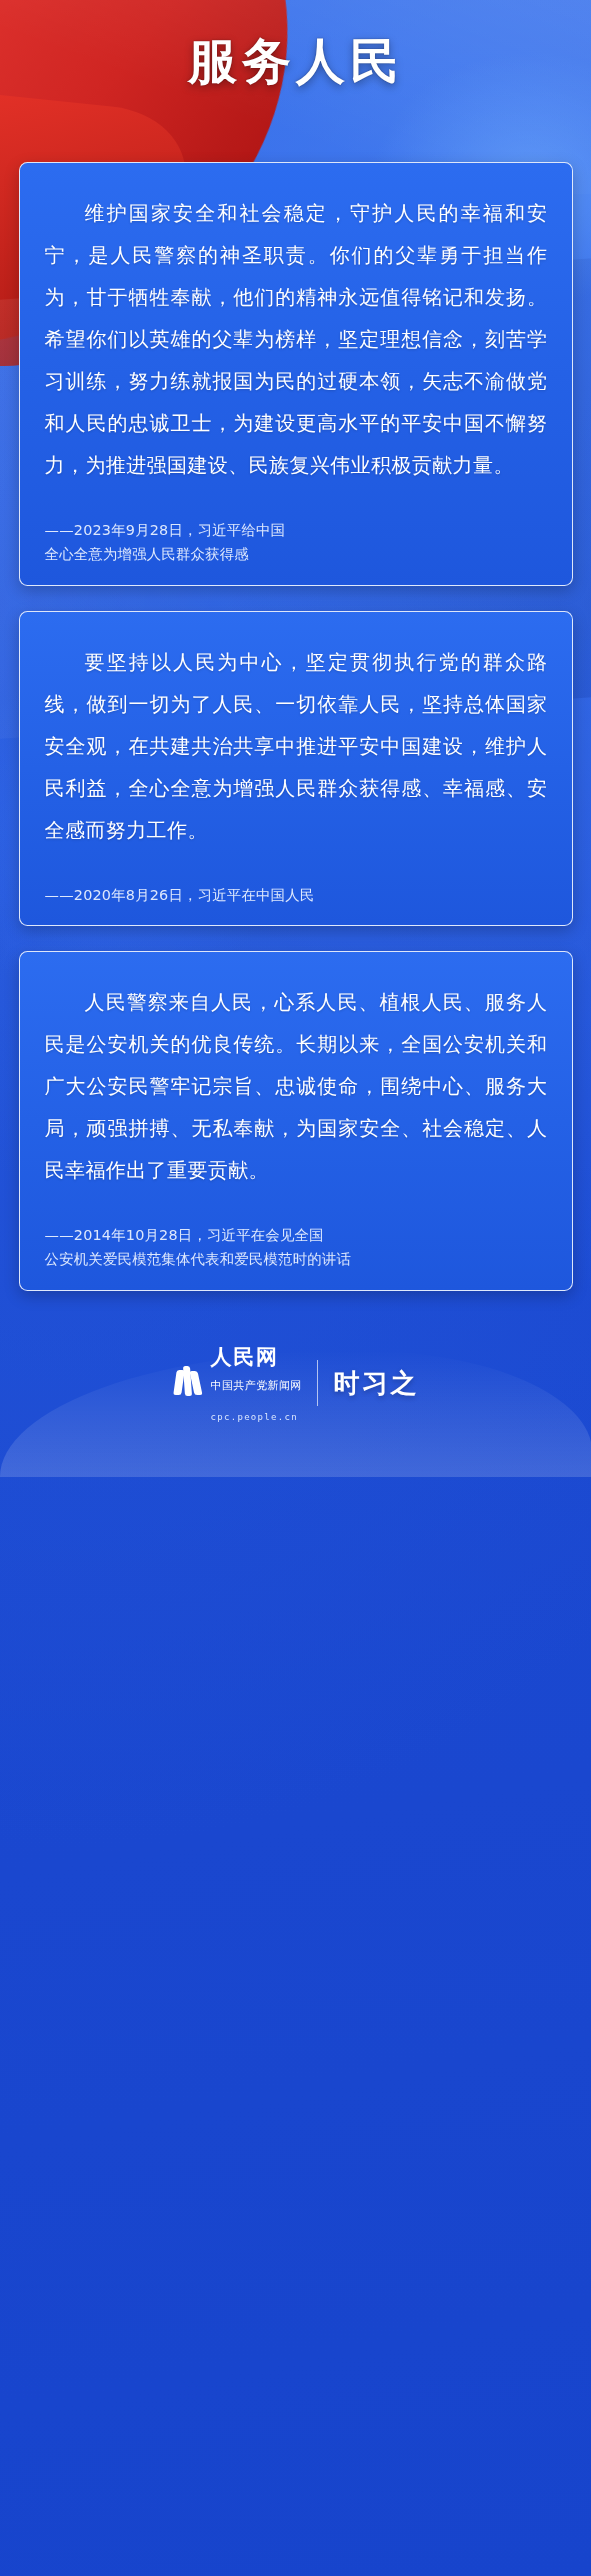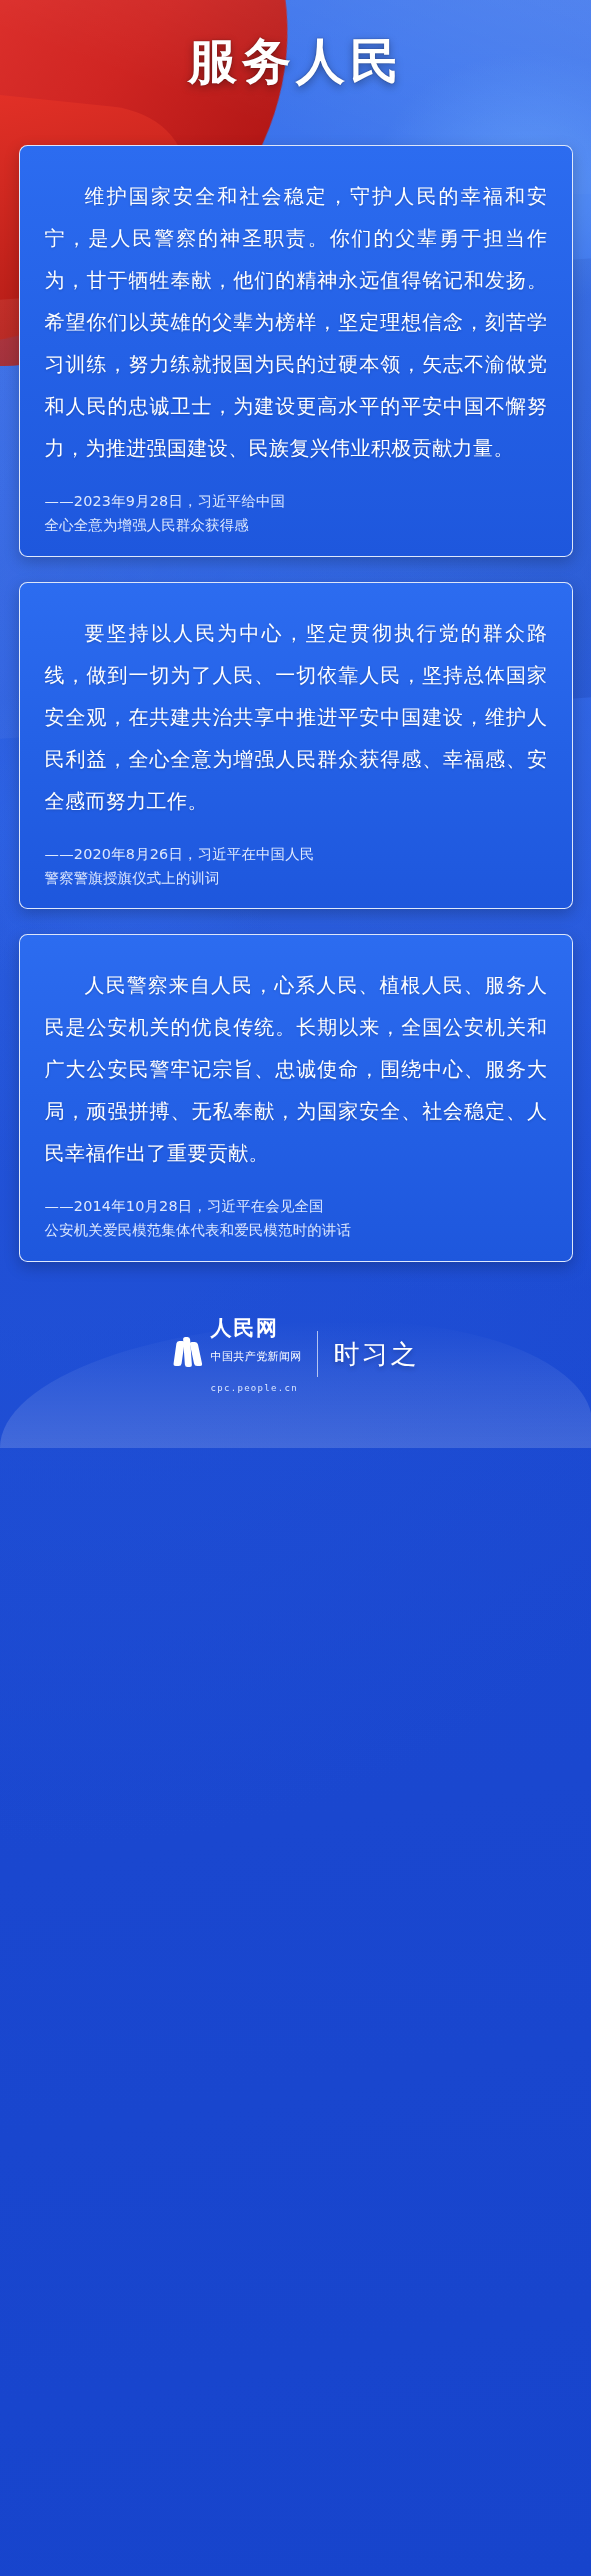--- a/index.html
+++ b/index.html
@@ -79,21 +79,21 @@
     width: 592px;
     height: 439px;
     background: linear-gradient(110deg, rgba(255,255,255,0.07) 0%, rgba(255,255,255,0) 45%, rgba(10,40,140,0.18) 100%);
     transform: skewY(-4deg);
     pointer-events: none;
   }
 
   
   .header {
     position: relative;
-    height: 145px;
+    height: 162px;
   }
   .title {
     position: absolute;
     left: 0;
     right: 0;
     top: 29px;
     text-align: center;
     font-family: "DejaVu Serif", serif;
     font-weight: bold;
     font-size: 49px;
@@ -121,21 +121,21 @@
     font-family: "DejaVu Sans", sans-serif;
     font-size: 20px;
     line-height: 42px;
     letter-spacing: 0.4px;
     text-align: justify;
     text-indent: 2em;
     margin: 0;
     text-shadow: 0 0.8px 2.5px rgba(0,0,0,0.18);
   }
   .source {
-    margin-top: 20px;
+    margin-top: 32px;
     color: #e8f0ff;
     font-family: "DejaVu Sans", sans-serif;
     font-size: 14.4px;
     line-height: 24px;
     text-align: justify;
     letter-spacing: 0.2px;
     opacity: 0.95;
   }
   .source-line {
     display: block;
@@ -224,21 +224,21 @@
     margin-top: 20px;
   }
   .divider-v {
     width: 1.7px;
     height: 46px;
     background: rgba(255,255,255,0.65);
   }
   .column-badge {
     color: #ffffff;
     font-family: "DejaVu Serif", serif;
-    font-weight: normal;
+    font-weight: bold;
     font-size: 26px;
     letter-spacing: 2.5px;
     text-shadow: 0 1.7px 5px rgba(0,0,0,0.25);
   }
 </style>
 </head>
 <body>
 
 <div class="poster">
   <div class="ribbon-red"></div>
@@ -259,21 +259,20 @@
       <div class="source">
         <span class="source-line">——2023年9月28日，习近平给中国</span>
         <span class="source-line">全心全意为增强人民群众获得感</span>
       </div>
     </div>
 
     <div class="card">
       <p class="quote">要坚持以人民为中心，坚定贯彻执行党的群众路线，做到一切为了人民、一切依靠人民，坚持总体国家安全观，在共建共治共享中推进平安中国建设，维护人民利益，全心全意为增强人民群众获得感、幸福感、安全感而努力工作。</p>
       <div class="source">
         <span class="source-line">——2020年8月26日，习近平在中国人民</span>
-        <span class="source-line">警察警旗授旗仪式上的训词</span>
       </div>
     </div>
 
     <div class="card">
       <p class="quote">人民警察来自人民，心系人民、植根人民、服务人民是公安机关的优良传统。长期以来，全国公安机关和广大公安民警牢记宗旨、忠诚使命，围绕中心、服务大局，顽强拼搏、无私奉献，为国家安全、社会稳定、人民幸福作出了重要贡献。</p>
       <div class="source">
         <span class="source-line">——2014年10月28日，习近平在会见全国</span>
         <span class="source-line">公安机关爱民模范集体代表和爱民模范时的讲话</span>
       </div>
     </div>

